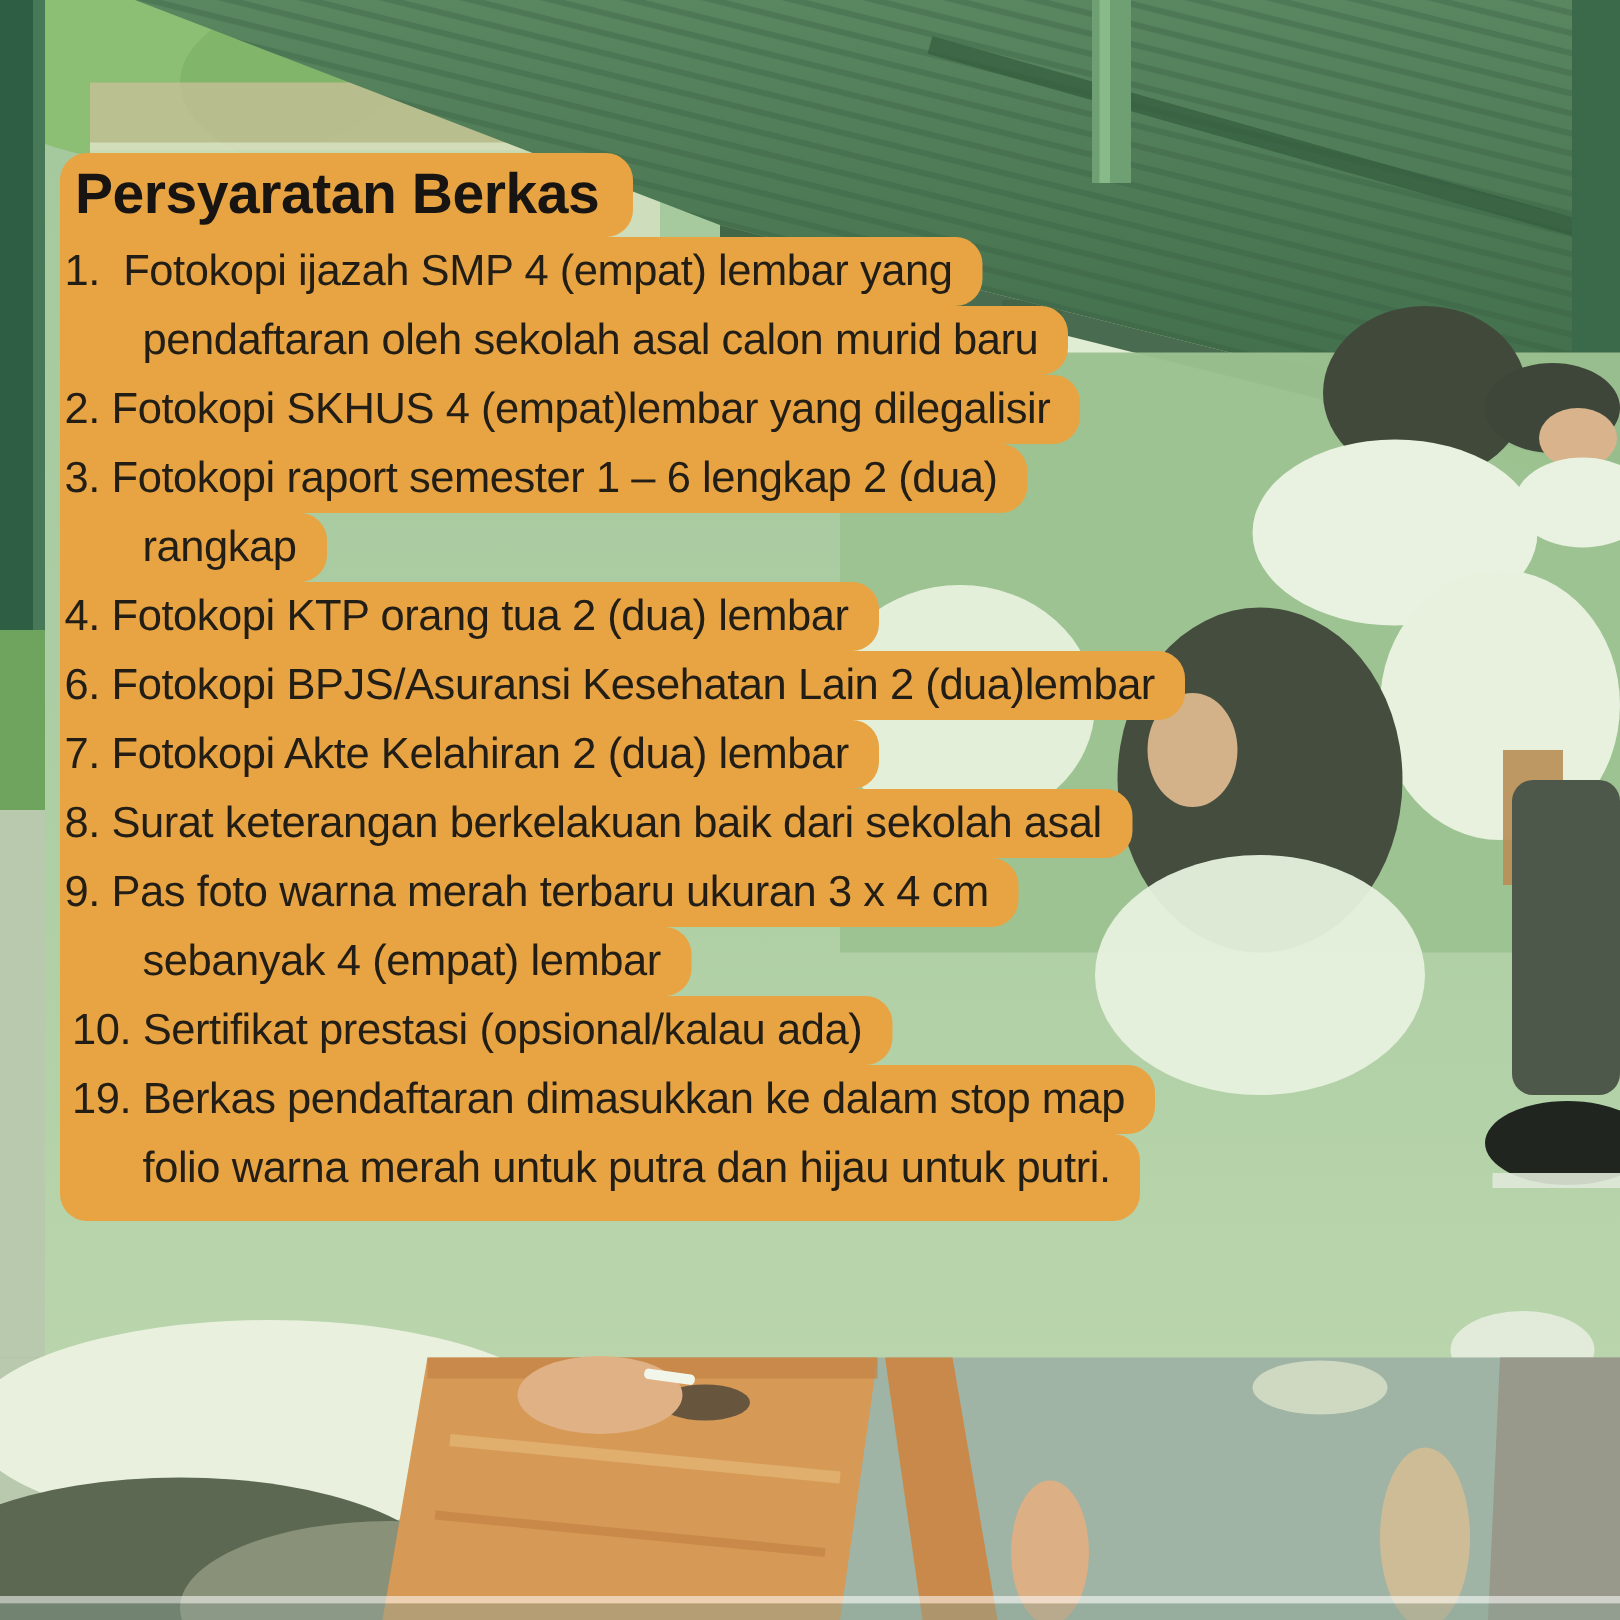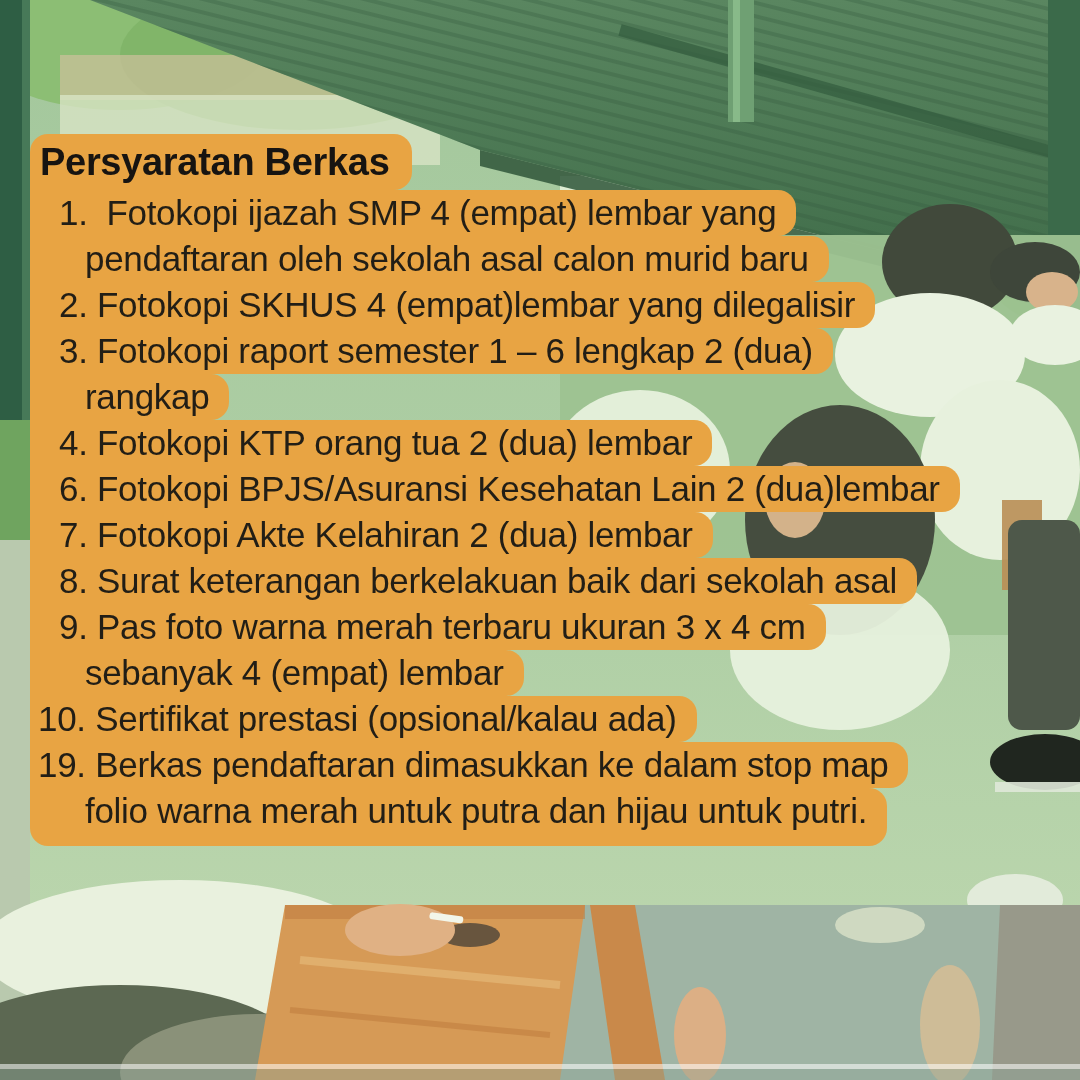--- a/index.html
+++ b/index.html
@@ -2,28 +2,28 @@
 <html style="--hl: #E8A443; --ink: #221E16;"><head>
 <meta charset="utf-8">
 <style>
   html,body{margin:0;padding:0;}
   .canvas{
     position:relative;width:1080px;height:1080px;overflow:hidden;
     background:#A9CBA0;
     font-family:"Liberation Sans","DejaVu Sans",sans-serif;
   }
   svg.bg{position:absolute;left:0;top:0;width:1080px;height:1080px;}
-  .sheet{position:absolute;left:30px;top:102px;z-index:2;margin-top:32px;}
+  .sheet{position:absolute;left:40px;top:102px;z-index:2;}
   .line{height:46px;}
   .line-title{height:56px;}
   .hl{
     display:inline-block;vertical-align:top;white-space:pre;
     background:var(--hl,#E8A443);color:var(--ink,#221E16);
-    font-size:35px;line-height:46px;letter-spacing:-0.3px;
-    padding:0 20px 0 29px;
+    font-size:29px;line-height:46px;letter-spacing:-0.3px;
+    padding:0 20px 0 3px;
     border-radius:0 18px 18px 0;
   }
   .line-title .hl{
     font-size:38px;font-weight:700;line-height:56px;color:#171411;
     padding:0 22px 0 10px;border-radius:18px 18px 18px 0;
   }
   .cont .hl{padding-left:55px;}
   .n2 .hl{padding-left:8px;text-align:right;}
   .last .hl{border-bottom-left-radius:18px;padding-bottom:12px;}
 </style>

